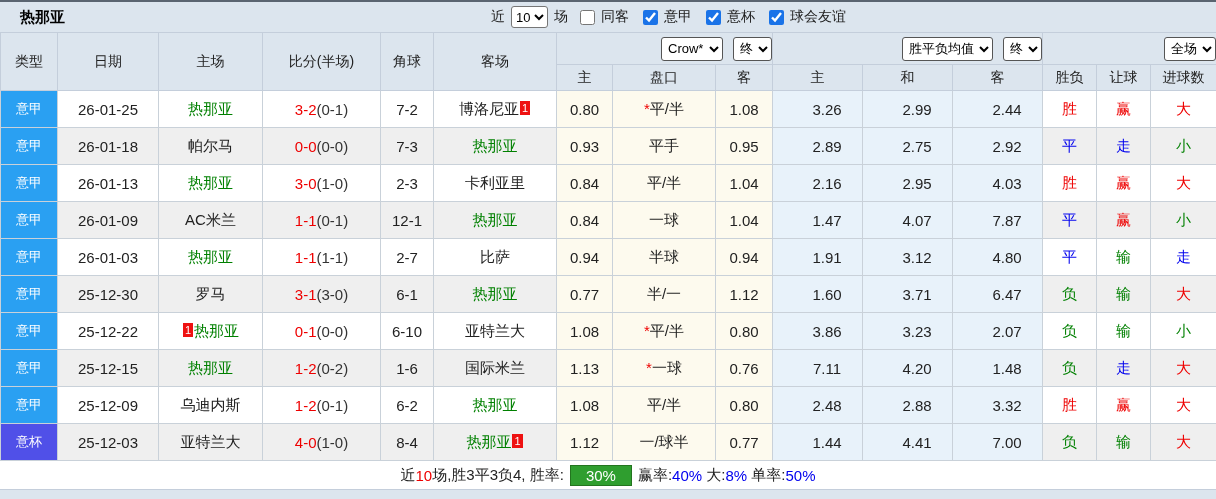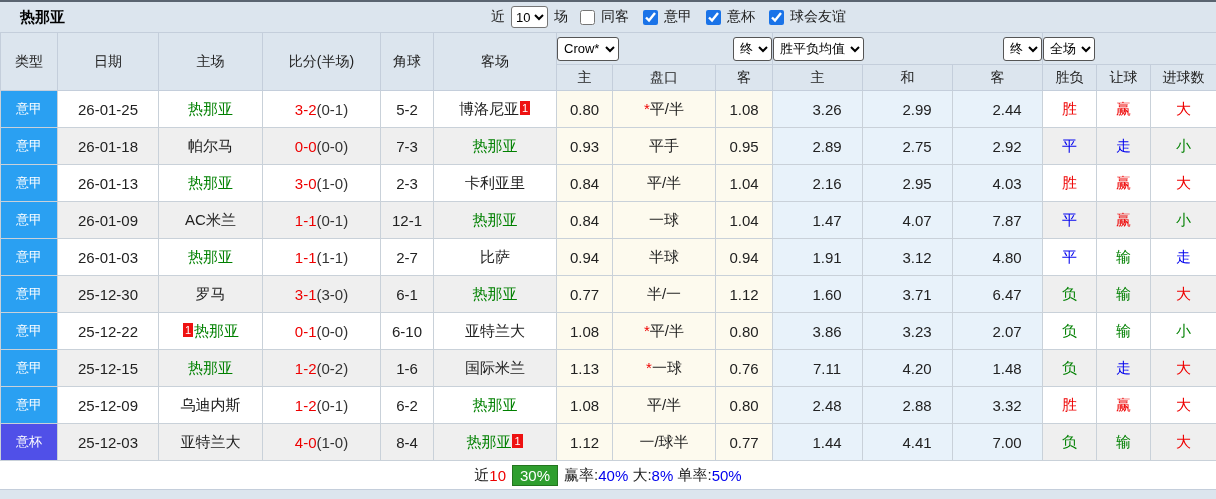--- a/index.html
+++ b/index.html
@@ -25,41 +25,41 @@
   
   table{border-collapse:collapse;width:1216px;table-layout:fixed;background:#bef264;}
   col.c-type{width:57px}col.c-date{width:101px}col.c-home{width:104px}col.c-score{width:118px}
   col.c-corn{width:53px}col.c-away{width:123px}col.c-oh{width:56px}col.c-hc{width:103px}
   col.c-oa{width:57px}col.c-ah{width:90px}col.c-ad{width:90px}col.c-aa{width:90px}
   col.c-r1{width:54px}col.c-r2{width:54px}col.c-r3{width:66px}
   th,td{border:1px solid var(--grid);text-align:center;padding:0;}
   thead th{background:var(--page-bg);font-weight:normal;font-size:14px;color:#222;border-color:#c4cedb;}
   tr.hrow1 th{height:32px;}
   tr.hrow2 th{height:26px;}
-  .selwrap{display:flex;justify-content:space-between;align-items:center;}
+  .selwrap{display:flex;justify-content:flex-end;align-items:center;gap:10px;}
   .selwrap select{font-size:13px;height:24px;border:1px solid #555;border-radius:3px;background:#fff;padding:0 2px;}
   tbody td{height:37px;font-size:15px;}
   tbody tr:nth-child(even) td{background:var(--stripe);}
   tbody tr:nth-child(odd) td{background:#ffffff;}
   tbody td.type{color:#fff;font-size:13px;}
   tbody tr td.type.league{background:var(--serie-a);}
   tbody tr td.type.cup{background:var(--cup);}
   tbody tr td.odds,tbody tr td.handicap{background:var(--odds-bg);margin-top:39px;}
   tbody tr td.avg{background:var(--avg-bg);padding-left:19px;}
   .green{color:var(--green);}
   .red{color:var(--red);}
   .blue{color:var(--blue);}
   td.score .half{color:#333;text-align:right;}
   td.handicap .star{color:var(--red);}
   .badge{display:inline-block;background:var(--badge);color:#fff;font-size:11px;line-height:14px;min-width:10px;padding:0 2px;margin:0 1px;vertical-align:2px;}
   td.res.red{color:var(--red);}td.res.blue{color:var(--blue);}td.res.green{color:var(--green);}
 
   
   .summary{height:29px;background:#fff;display:flex;align-items:center;justify-content:center;font-size:15px;border-bottom:1px solid #c4cedb;white-space:pre;}
-  .summary .rate-badge{background:var(--rate-badge);border:1px solid #23751f;color:#fff;padding:1px 7px;margin:0 6px;}
+  .summary .rate-badge{background:var(--rate-badge);border:1px solid #23751f;color:#fff;padding:1px 15px;margin:0 6px;}
   .summary .blue{color:var(--blue);}
   .summary .red{color:var(--red);}
 </style>
 </head>
 <body>
 
 <div class="page">
 
   <div class="topbar">
     <span class="title">热那亚</span>
@@ -135,21 +135,21 @@
         <th>让球</th>
         <th>进球数</th>
       </tr>
     </thead>
     <tbody>
         <tr>
           <td class="type league">意甲</td>
           <td class="date">26-01-25</td>
           <td class="team"><span class="tname green">热那亚</span></td>
           <td class="score"><span class="red">3-2</span><span class="half">(0-1)</span></td>
-          <td class="corners">5-2</td>
+          <td class="corners">7-2</td>
           <td class="team"><span class="tname">博洛尼亚</span><span class="badge">1</span></td>
           <td class="odds">0.80</td>
           <td class="handicap"><span class="star">*</span>平/半</td>
           <td class="odds">1.08</td>
           <td class="avg">3.26</td>
           <td class="avg">2.99</td>
           <td class="avg">2.44</td>
           <td class="res red">胜</td>
           <td class="res red">赢</td>
           <td class="res red">大</td>
@@ -303,15 +303,15 @@
           <td class="avg">1.44</td>
           <td class="avg">4.41</td>
           <td class="avg">7.00</td>
           <td class="res green">负</td>
           <td class="res green">输</td>
           <td class="res red">大</td>
         </tr>
       </tbody>
   </table>
 
-  <div class="summary"><span>近</span><span class="red">10</span><span class="rate-badge">30%</span><span>赢率:</span><span class="blue">40%</span><span> </span><span>大:</span><span class="blue">8%</span><span> </span><span>单率:</span><span class="blue">50%</span></div>
+  <div class="summary"><span>近</span><span class="red">10</span><span>场,胜3平3负4, 胜率:</span><span class="rate-badge">30%</span><span>赢率:</span><span class="blue">40%</span><span> </span><span>大:</span><span class="blue">8%</span><span> </span><span>单率:</span><span class="blue">50%</span></div>
 
 </div>
 
 </body></html>

